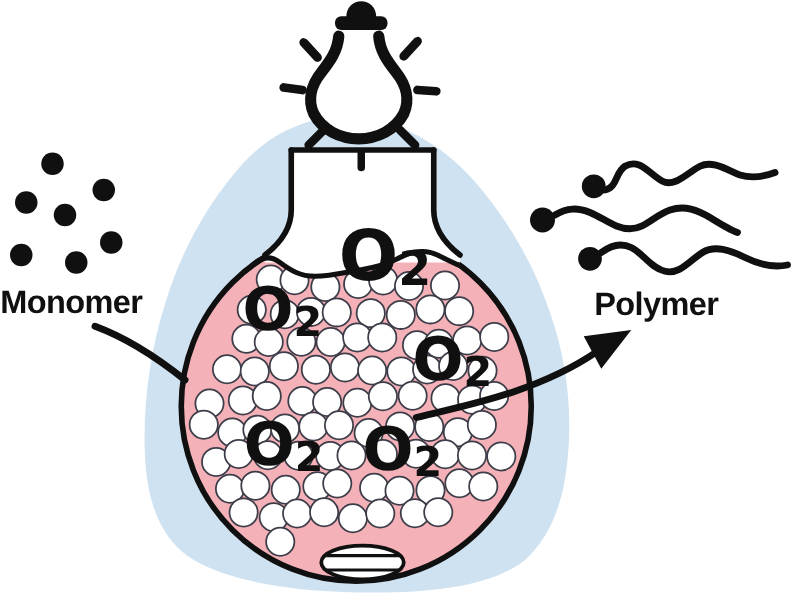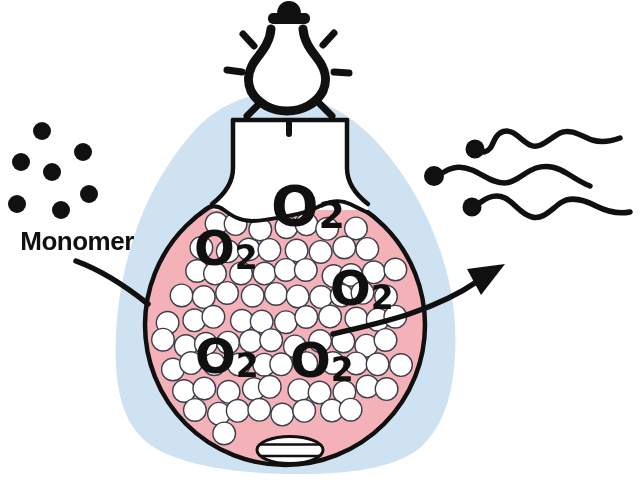--- a/index.html
+++ b/index.html
@@ -11,21 +11,21 @@
   .stage svg{position:absolute;left:0;top:0;}
   .halo{fill:var(--halo);}
   .liquid{fill:var(--pink);}
   .wall{fill:none;stroke:var(--ink);stroke-width:4.5px;}
   .white-fill{fill:#fff;}
   .ink-line{fill:none;stroke:var(--ink);stroke-linecap:round;}
   .ink-fill{fill:var(--ink);}
   .bubble{fill:var(--bubble-fill);stroke:var(--bubble-stroke);stroke-width:1.4px;}
   .label{
     position:absolute;color:var(--ink);font-weight:bold;
-    font-size:26px;letter-spacing:-0.5px;text-align:center;line-height:1;margin-left:20px;
+    font-size:26px;letter-spacing:-0.5px;text-align:center;line-height:1;
   }
   .o2{
     position:absolute;display:flex;align-items:flex-start;
     color:var(--ink);font-family:"DejaVu Sans",sans-serif;font-weight:bold;line-height:0.78;
   }
   .o2 .sym{font-size:var(--os,48px);}
   .o2 .sub{font-size:var(--ss,33px);transform:translateY(58%);margin-left:0px;}
 </style>
 </head>
 <body>
@@ -222,20 +222,21 @@
       </g>
       <g>
         <circle class="ink-fill" cx="472" cy="207" r="9.5" style="stroke:none;"></circle>
         <path d="M 481,202 C 489,196 497,194 505,198 C 515,203 520,214 532,217
                  C 544,220 552,208 562,202 C 572,196 584,200 596,206 C 608,212 620,214 630,212"></path>
       </g>
     </g>
   </svg>
 
   <div class="label" style="left:0px;top:228px;width:114px;">Monomer</div>
+  <div class="label" style="left:466px;top:230px;width:118px;">Polymer</div>
 
   <div class="o2" style="left:271px;top:184px;--os:56px;--ss:38px;">
     <span class="sym">O</span>
     <span class="sub">2</span>
   </div>
   <div class="o2" style="left:194px;top:230px;">
     <span class="sym">O</span>
     <span class="sub">2</span>
   </div>
   <div class="o2" style="left:330px;top:270px;">

